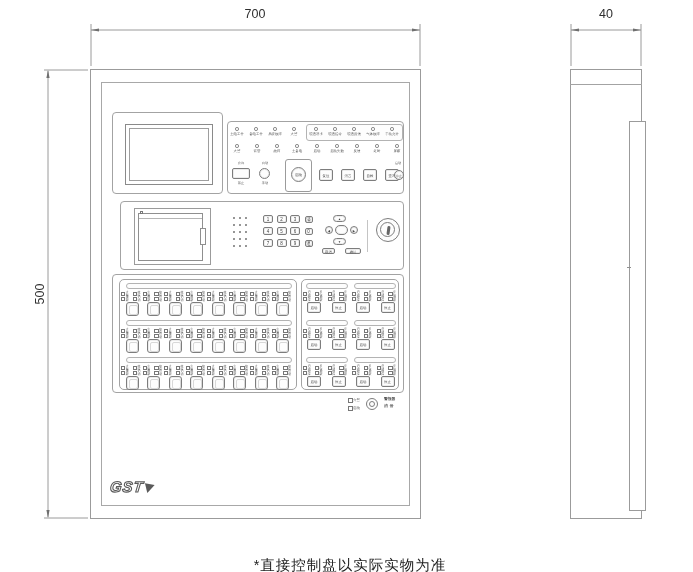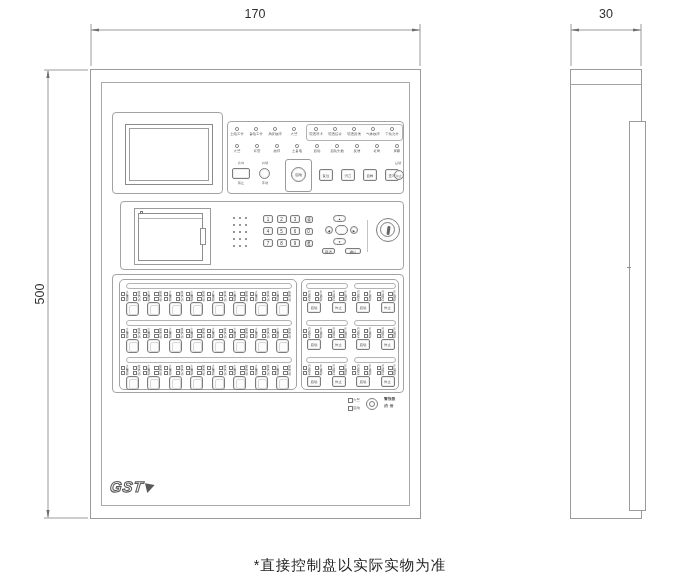--- a/index.html
+++ b/index.html
@@ -41,22 +41,22 @@
     <g fill="#6f6f6f">
       <polygon points="91,30 99,28.4 99,31.6"></polygon>
       <polygon points="420,30 412,28.4 412,31.6"></polygon>
       <polygon points="48,70 46.4,78 49.6,78"></polygon>
       <polygon points="48,518 46.4,510 49.6,510"></polygon>
       <polygon points="571,30 579,28.4 579,31.6"></polygon>
       <polygon points="641,30 633,28.4 633,31.6"></polygon>
     </g>
   </svg>
 
-  <div class="abs dimtxt tc" style="left:230px;top:7px;width:50px;">170</div>
-  <div class="abs dimtxt tc" style="left:581px;top:7px;width:50px;">30</div>
+  <div class="abs dimtxt tc" style="left:230px;top:7px;width:50px;">700</div>
+  <div class="abs dimtxt tc" style="left:581px;top:7px;width:50px;">40</div>
   <div class="abs dimtxt tc" style="left:15px;top:287px;width:50px;transform:rotate(-90deg);">500</div>
 
   <div class="abs box" style="left:90px;top:69px;width:331px;height:450px;"></div>
   <div class="abs box" style="left:101px;top:82px;width:309px;height:424px;border-color:#a8a8a8;"></div>
 
   <div class="abs rbox" style="left:112px;top:112px;width:111px;height:82px;">
     <div class="abs box" style="left:12px;top:11px;width:88px;height:61px;border-color:#8a8a8a;">
       <div class="abs box" style="left:3px;top:3px;width:80px;height:53px;border-color:#9e9e9e;"></div>
     </div>
   </div>

